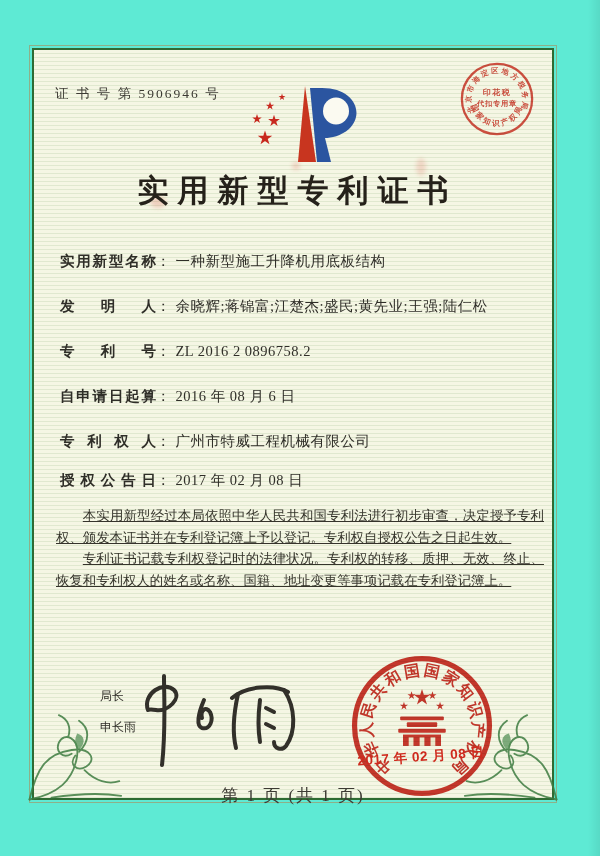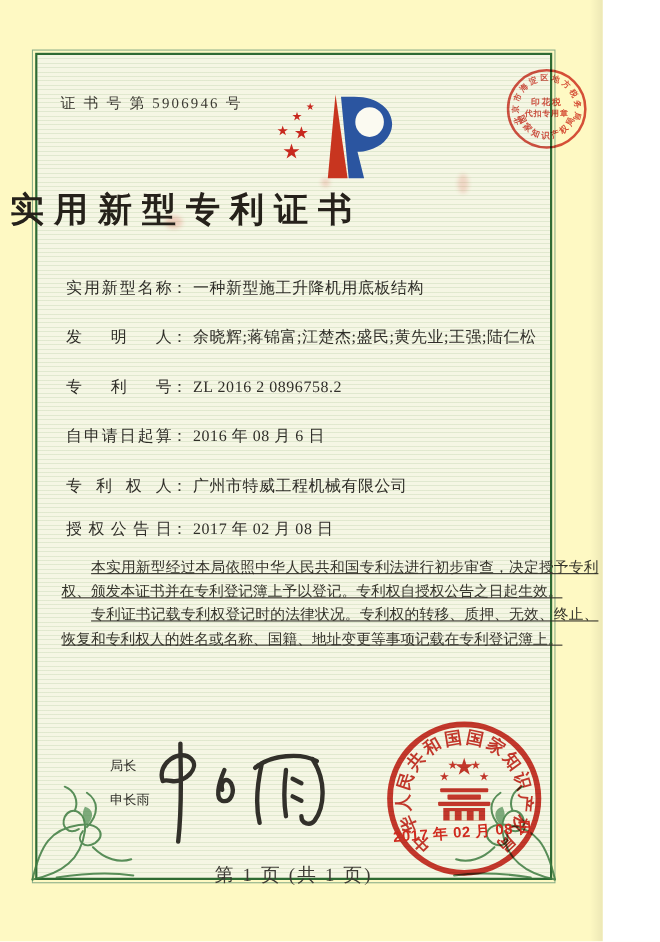--- a/index.html
+++ b/index.html
@@ -1,21 +1,20 @@
 <!DOCTYPE html>
 <html><head>
 <meta charset="utf-8">
 <style>
   html,body{margin:0;padding:0;background:#ffffff;}
   .page{
-    position:relative;width:530px;height:856px;overflow:hidden;
-    background:#fef9c3;
+    position:relative;width:600px;height:856px;overflow:hidden;
+    background:#5eead4;
     font-family:"Liberation Serif","DejaVu Serif",serif;
     color:#2f2e28;
-    padding-left:18px;
   }
   
   .frame-outer{
     position:absolute;top:45px;left:29px;right:43px;bottom:53px;
     border:1px solid #8db089;
   }
   .frame-inner{
     position:absolute;top:2px;left:2px;right:2px;bottom:2px;
     border:2px solid #2f6b33;
     background-color:#f5f6e4;
@@ -30,34 +29,34 @@
     background:linear-gradient(to right, rgba(0,0,0,0), rgba(0,0,0,0.07));
     pointer-events:none;
   }
   .cert-number{
     position:absolute;left:55px;top:85px;
     font-size:13.5px;letter-spacing:2px;color:#3c3a33;
   }
   .logo{position:absolute;left:243px;top:82px;}
   .title{
     position:absolute;left:0;right:14px;top:170px;
-    font-size:31px;font-weight:bold;
+    text-align:center;font-size:31px;font-weight:bold;
     letter-spacing:9px;text-indent:9px;color:#25211a;
   }
   .fields{position:absolute;left:60px;top:252px;width:480px;font-size:14.5px;}
   .field-row{position:absolute;left:0;white-space:nowrap;}
   .field-row.r0{top:0;}
   .field-row.r1{top:45px;}
   .field-row.r2{top:90px;}
   .field-row.r3{top:135px;}
   .field-row.r4{top:180px;}
   .field-row.r5{top:219px;}
   .field-label{
     display:inline-block;width:96px;
-    text-align:justify;text-align-last:justify;
+    text-align:justify;text-align-last:justify;font-weight:bold;
   }
   .field-colon{display:inline-block;}
   .field-value{margin-left:5px;letter-spacing:0.5px;}
   .paragraphs{
     position:absolute;left:56px;top:505px;width:488px;
     font-size:13.4px;line-height:21.5px;text-align:justify;color:#35342b;
   }
   .paragraphs p{margin:0;text-indent:2em;text-decoration:underline;}
   .signer{position:absolute;left:64px;top:688px;font-size:12px;color:#2e2d27;margin-left:36px;}
   .signer .signer-name{margin-top:14px;}

